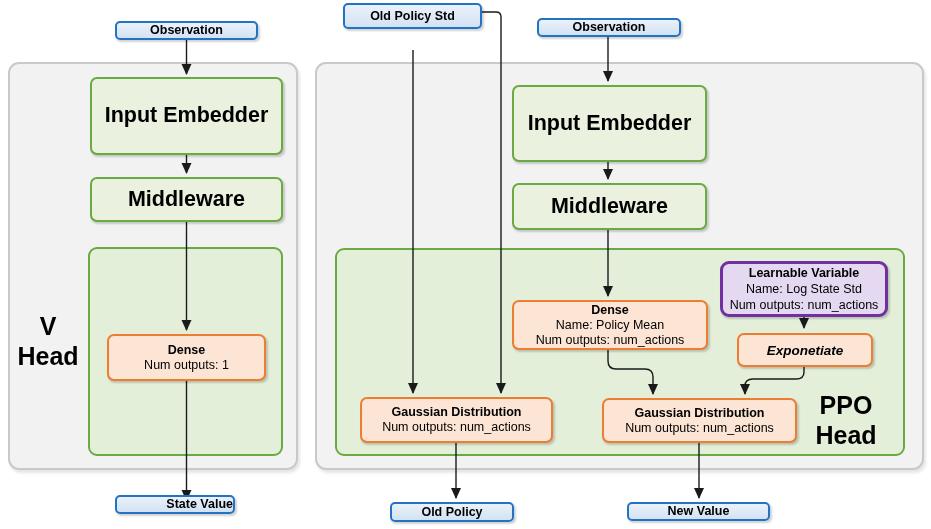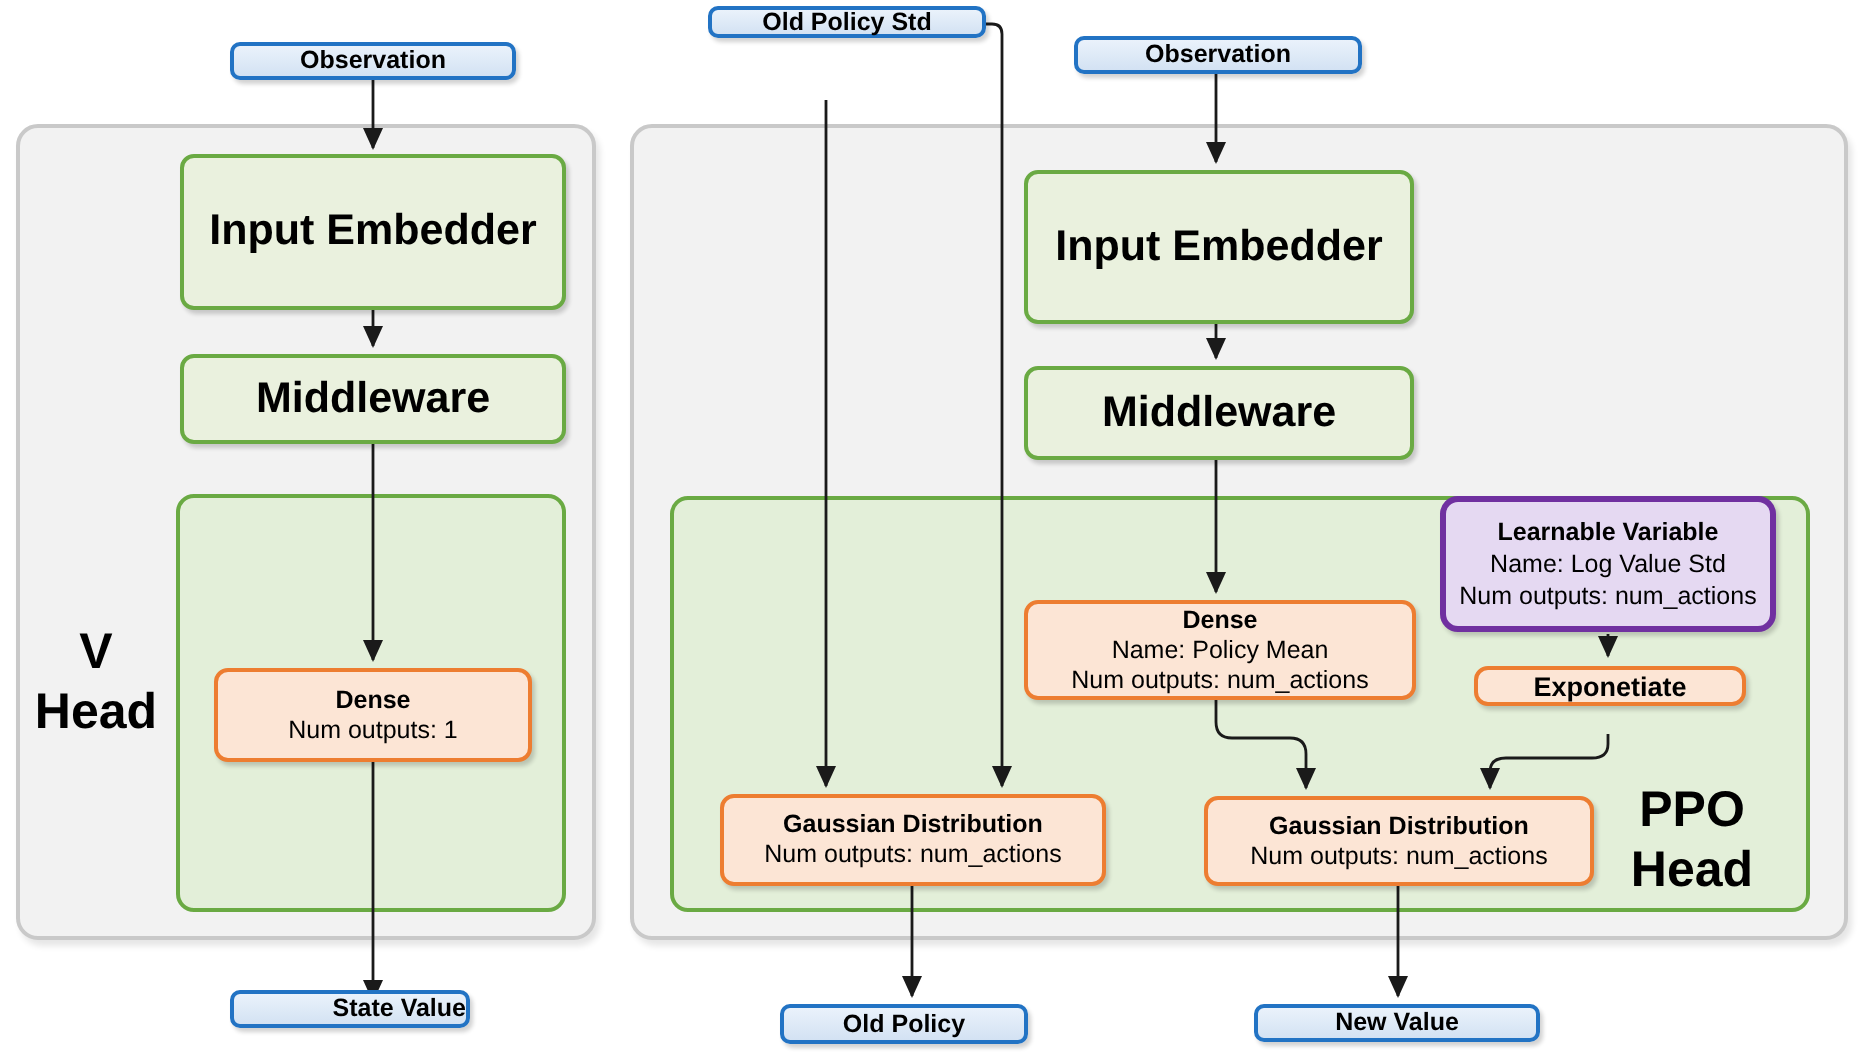--- a/index.html
+++ b/index.html
@@ -93,21 +93,21 @@
     <div>Head</div>
   </div>
   <div class="head-label" style="left:798px; top:390px; width:96px;">
     <div>PPO</div>
     <div>Head</div>
   </div>
 
   <div class="node node-blue" style="left:115px; top:21px; width:143px; height:19px;">
     <span>Observation</span>
   </div>
-  <div class="node node-blue" style="left:343px; top:3px; width:139px; height:16px;margin-left:11px;">
+  <div class="node node-blue" style="left:343px; top:3px; width:139px; height:26px;">
     <span>Old Policy Std</span>
   </div>
   <div class="node node-blue" style="left:537px; top:18px; width:144px; height:19px;">
     <span>Observation</span>
   </div>
 
   <div class="node node-green" style="left:90px; top:77px; width:193px; height:78px;">
     <span>Input Embedder</span>
   </div>
   <div class="node node-green" style="left:90px; top:177px; width:193px; height:45px;">
@@ -122,26 +122,26 @@
     <span>Input Embedder</span>
   </div>
   <div class="node node-green" style="left:512px; top:183px; width:195px; height:47px;">
     <span>Middleware</span>
   </div>
   <div class="node node-orange" style="left:512px; top:300px; width:196px; height:50px;">
     <span class="t">Dense</span>
     <span>Name: Policy Mean</span>
     <span>Num outputs: num_actions</span>
   </div>
-  <div class="node node-purple" style="left:720px; top:248px; width:168px; height:68px;">
+  <div class="node node-purple" style="left:720px; top:261px; width:168px; height:56px;">
     <span class="t">Learnable Variable</span>
-    <span>Name: Log Value Std</span>
+    <span>Name: Log State Std</span>
     <span>Num outputs: num_actions</span>
   </div>
-  <div class="node node-orange" style="left:737px; top:333px; width:136px; height:20px; font-size:13.5px;">
+  <div class="node node-orange" style="left:737px; top:333px; width:136px; height:34px; font-size:13.5px;font-style:italic;">
     <span class="t">Exponetiate</span>
   </div>
   <div class="node node-orange" style="left:360px; top:397px; width:193px; height:46px;">
     <span class="t">Gaussian Distribution</span>
     <span>Num outputs: num_actions</span>
   </div>
   <div class="node node-orange" style="left:602px; top:398px; width:195px; height:45px;">
     <span class="t">Gaussian Distribution</span>
     <span>Num outputs: num_actions</span>
   </div>

